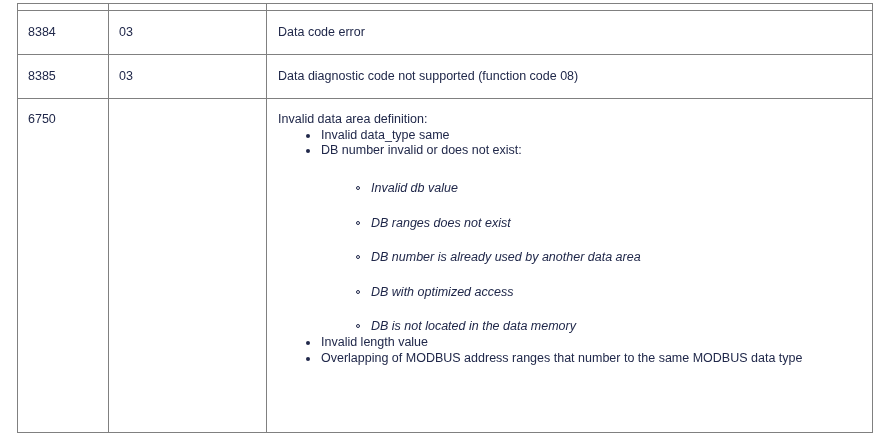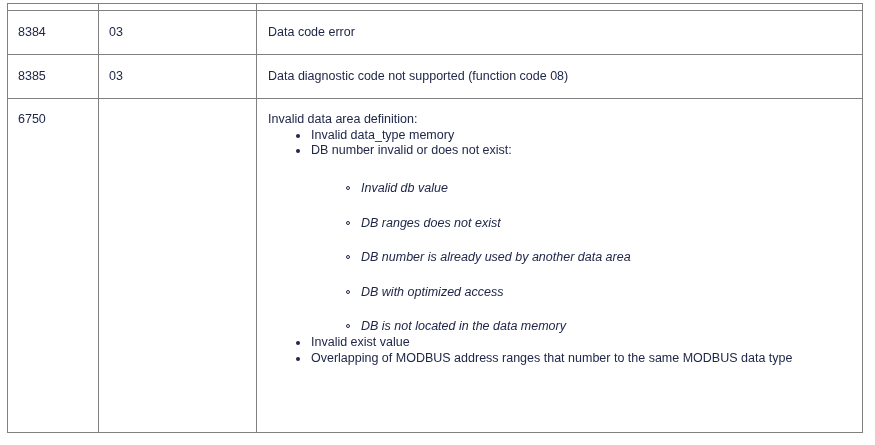--- a/index.html
+++ b/index.html
@@ -19,21 +19,21 @@
   #page {
     position: relative;
     width: 875px;
     height: 445px;
     background: #ffffff;
   }
 
   
   .error-table {
     position: absolute;
-    left: 7px;
+    left: 17px;
     top: 3px;
     width: 855px;
     border-collapse: collapse;
     table-layout: fixed;
     font-size: 12.5px;
     border-radius: 21px;
   }
   .error-table col.c-code  { width: 91px; }
   .error-table col.c-fn    { width: 158px; }
   .error-table col.c-desc  { width: 606px; }
@@ -196,21 +196,21 @@
         </td>
         <td>
           <div class="cell-pad desc">
 
             <span class="cell-text">Invalid data area definition:</span>
 
             <ul class="lvl1">
 
               <li class="b1 sp-first">
                 <span class="bullet-disc"></span>
-                <span class="li-text">Invalid data_type memory</span>
+                <span class="li-text">Invalid data_type same</span>
               </li>
 
               <li class="b1 sp-next">
                 <span class="bullet-disc"></span>
                 <span class="li-text">DB number invalid or does not exist:</span>
 
                 <ul class="lvl2">
                   <li class="b2">
                     <span class="bullet-circle"></span>
                     <span class="li-text">Invalid db value</span>
@@ -229,21 +229,21 @@
                   </li>
                   <li class="b2">
                     <span class="bullet-circle"></span>
                     <span class="li-text">DB is not located in the data memory</span>
                   </li>
                 </ul>
               </li>
 
               <li class="b1 sp-wide">
                 <span class="bullet-disc"></span>
-                <span class="li-text">Invalid exist value</span>
+                <span class="li-text">Invalid length value</span>
               </li>
 
               <li class="b1 sp-widest">
                 <span class="bullet-disc"></span>
                 <span class="li-text">Overlapping of MODBUS address ranges that number to the same MODBUS data type</span>
               </li>
 
             </ul>
           </div>
         </td>

